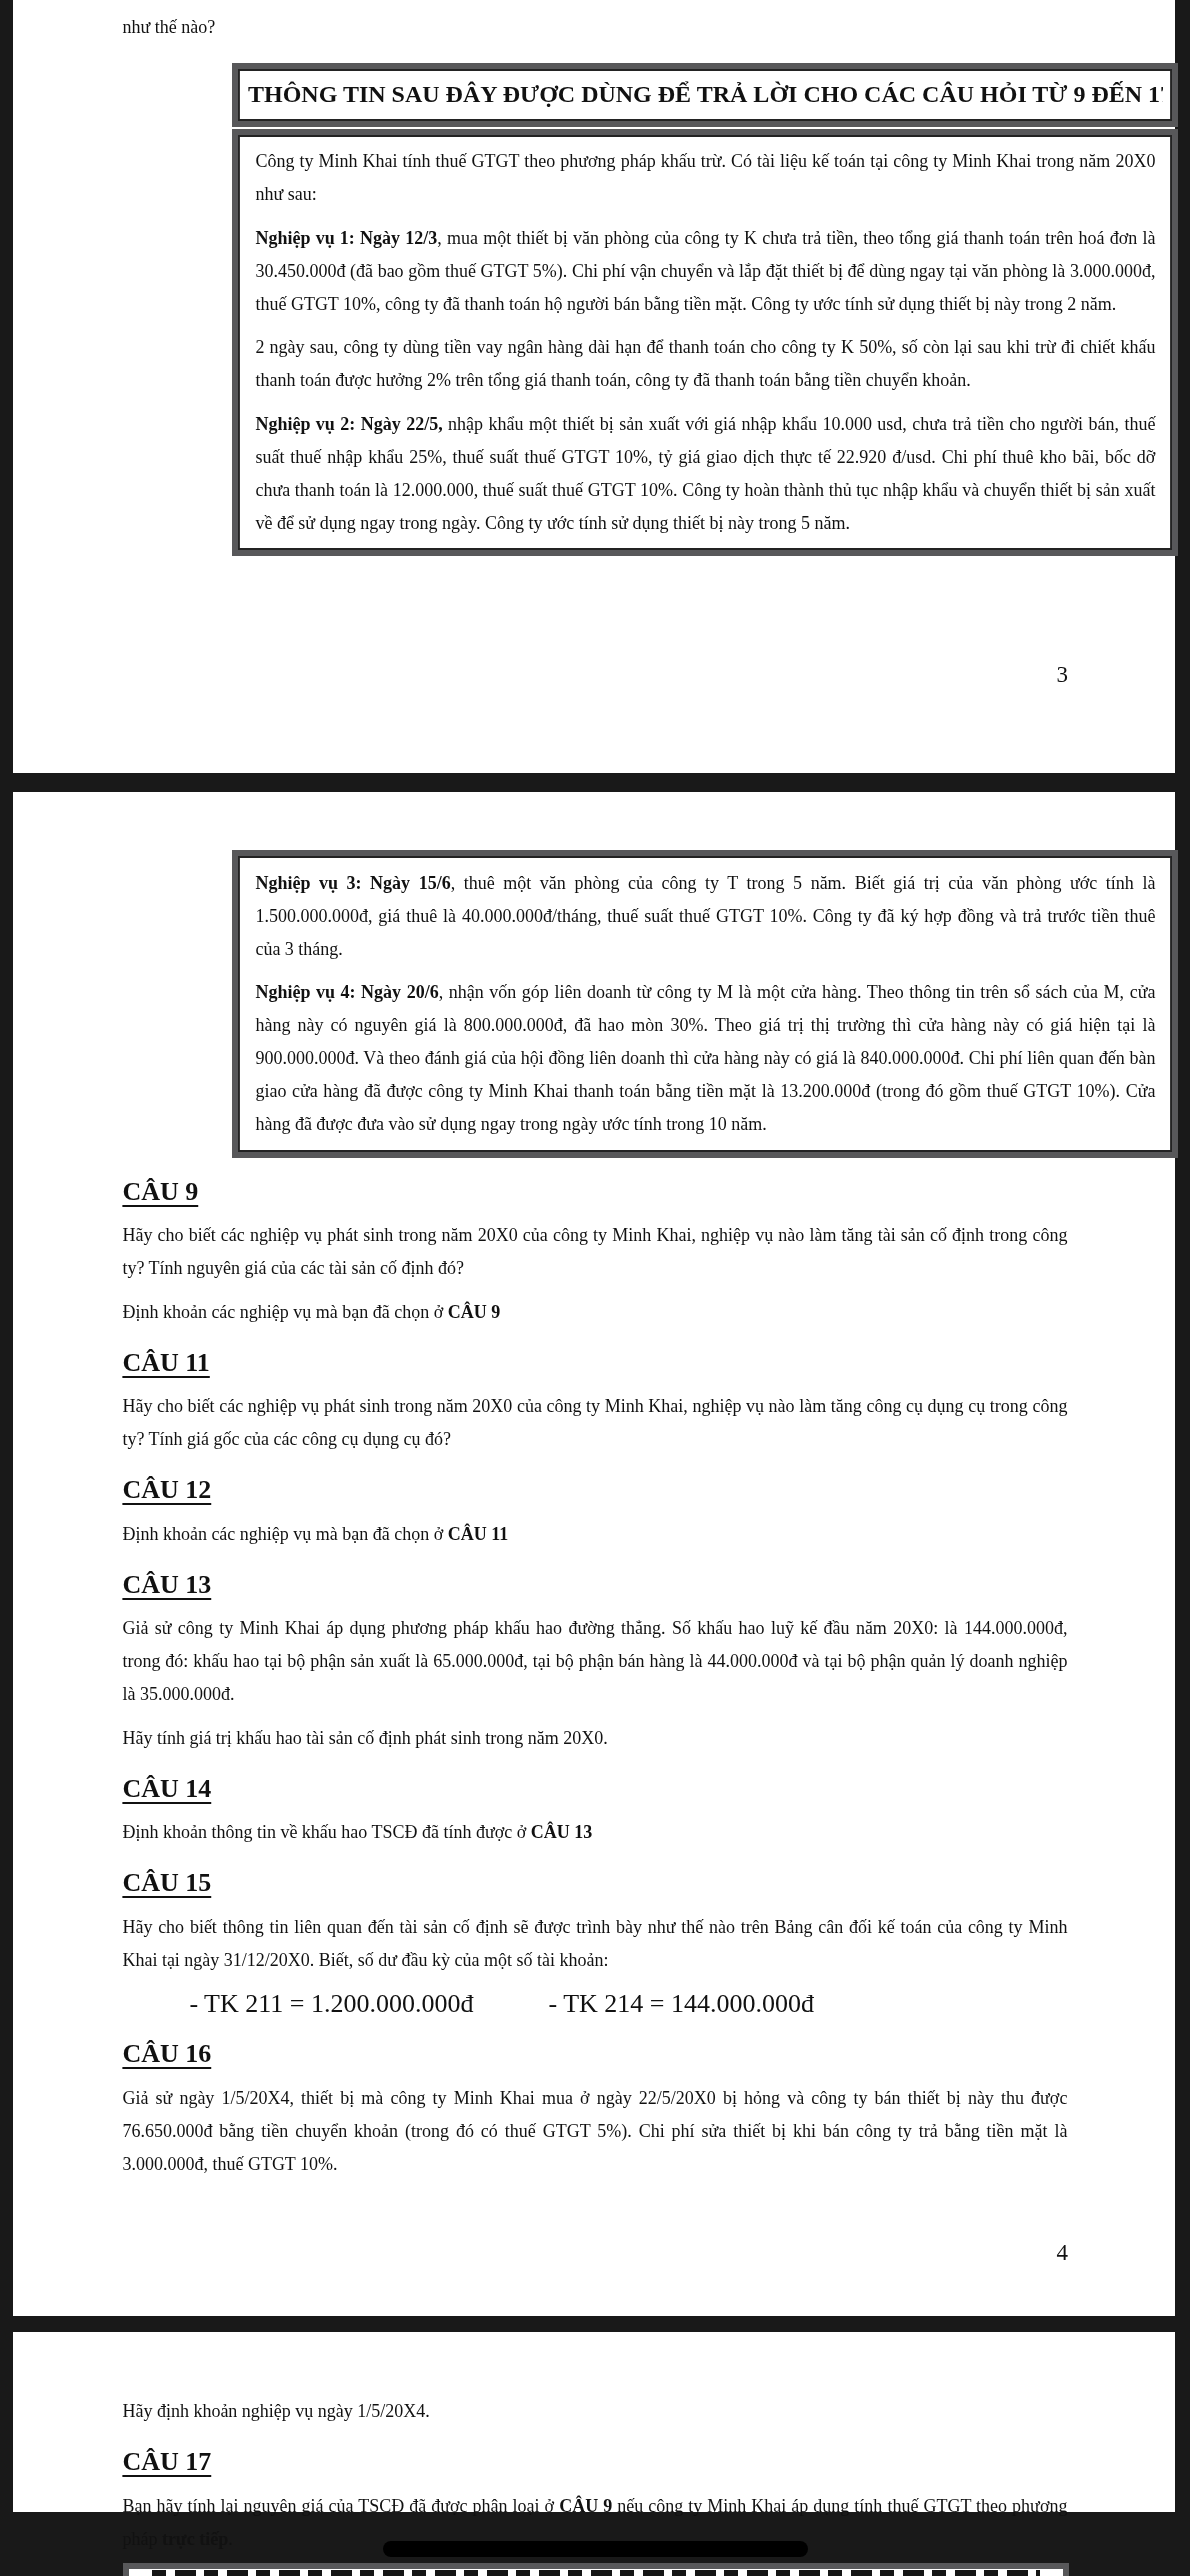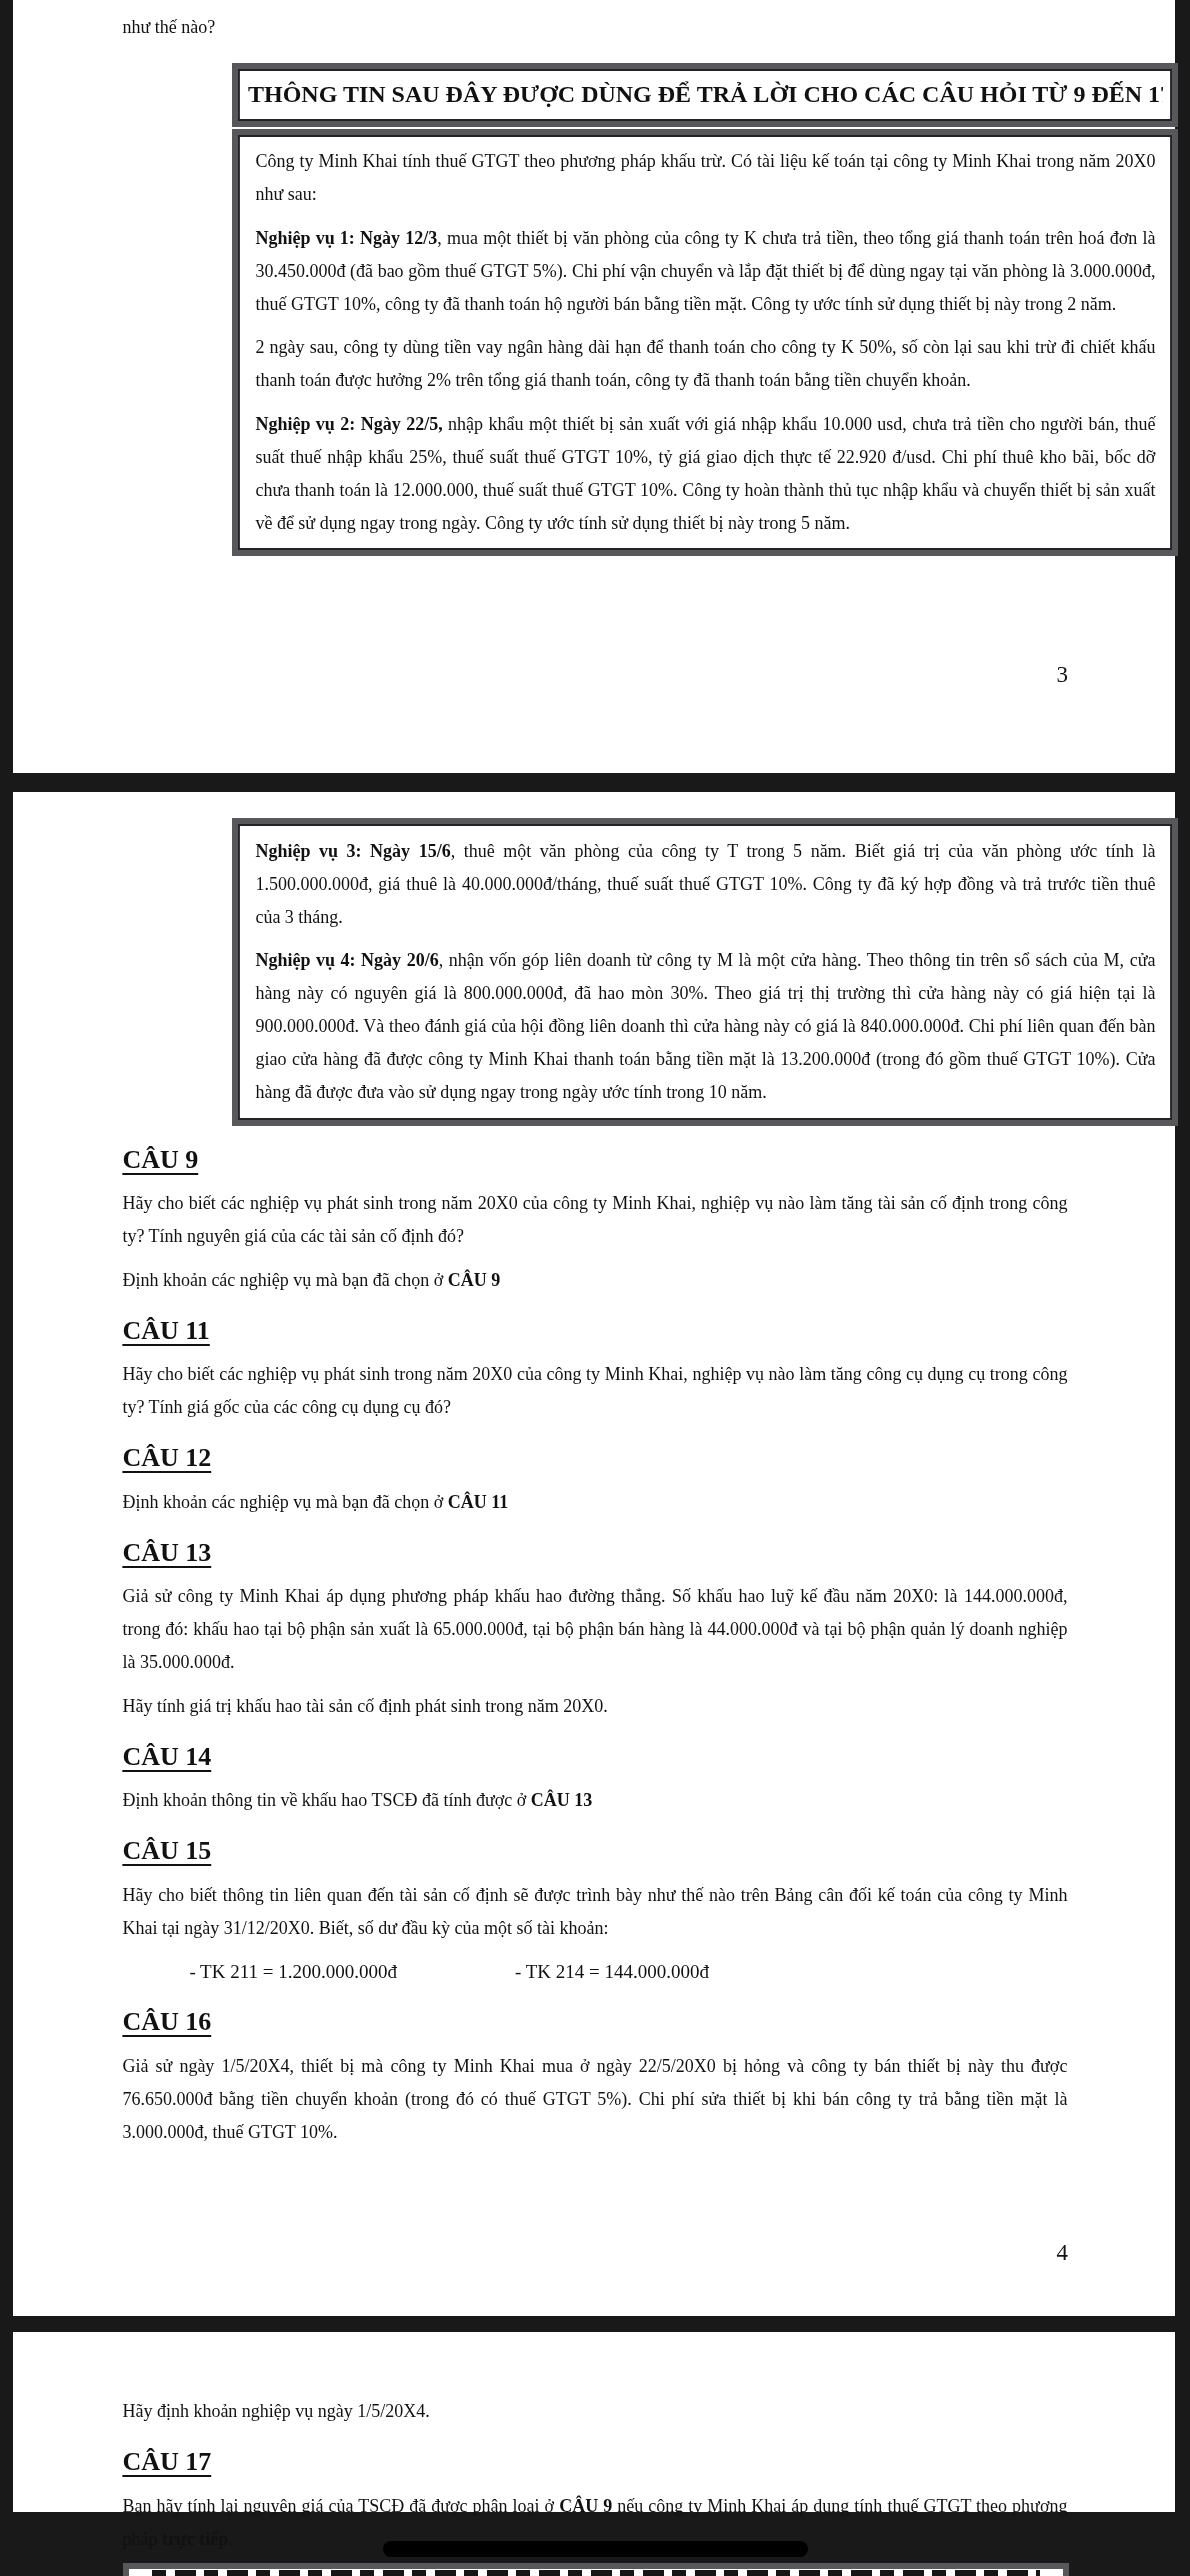--- a/index.html
+++ b/index.html
@@ -27,31 +27,31 @@
   .fbox .inner{padding:10.5px 17px;}
   .fbox .inner p:first-child{margin-top:0;}
   .fbox .inner p:last-child{margin-bottom:0;}
   .fbox.title-box{margin-top:19px;}
   .fbox.title-box .inner{padding:8.6px 9.6px;}
   .box-title{
     font-weight:bold;font-size:24px;line-height:35px;text-align:center;
     white-space:nowrap;overflow:hidden;margin:0;
   }
   .body-box{margin-top:1.9px;}
-  #page-b .body-box{margin-top:26px;}
+  #page-b .body-box{margin-top:58px;}
 
   .qh{
     font-size:26px;font-weight:bold;margin:17px 0 11.5px 0;line-height:33px;
     text-decoration:underline;text-decoration-thickness:1.9px;text-underline-offset:4.8px;
     display:block;
   }
   .b{font-weight:bold;}
   .i{}
 
-  .tk-row{display:flex;gap:118px;padding-left:67px;font-size:19px;line-height:33px;margin:10.5px 0;}
+  .tk-row{display:flex;gap:75px;padding-left:67px;font-size:26px;line-height:33px;margin:10.5px 0;}
 
   .pnum{position:absolute;font-size:23px;line-height:27px;left:1043px;}
   #page-a .pnum{top:661px;}
   #page-b .pnum{top:1447px;}
 
   .home-indicator{
     position:absolute;left:370px;top:209px;width:425px;height:16.3px;
     background:#000;border-radius:8.6px;
   }
   .cutbox{

